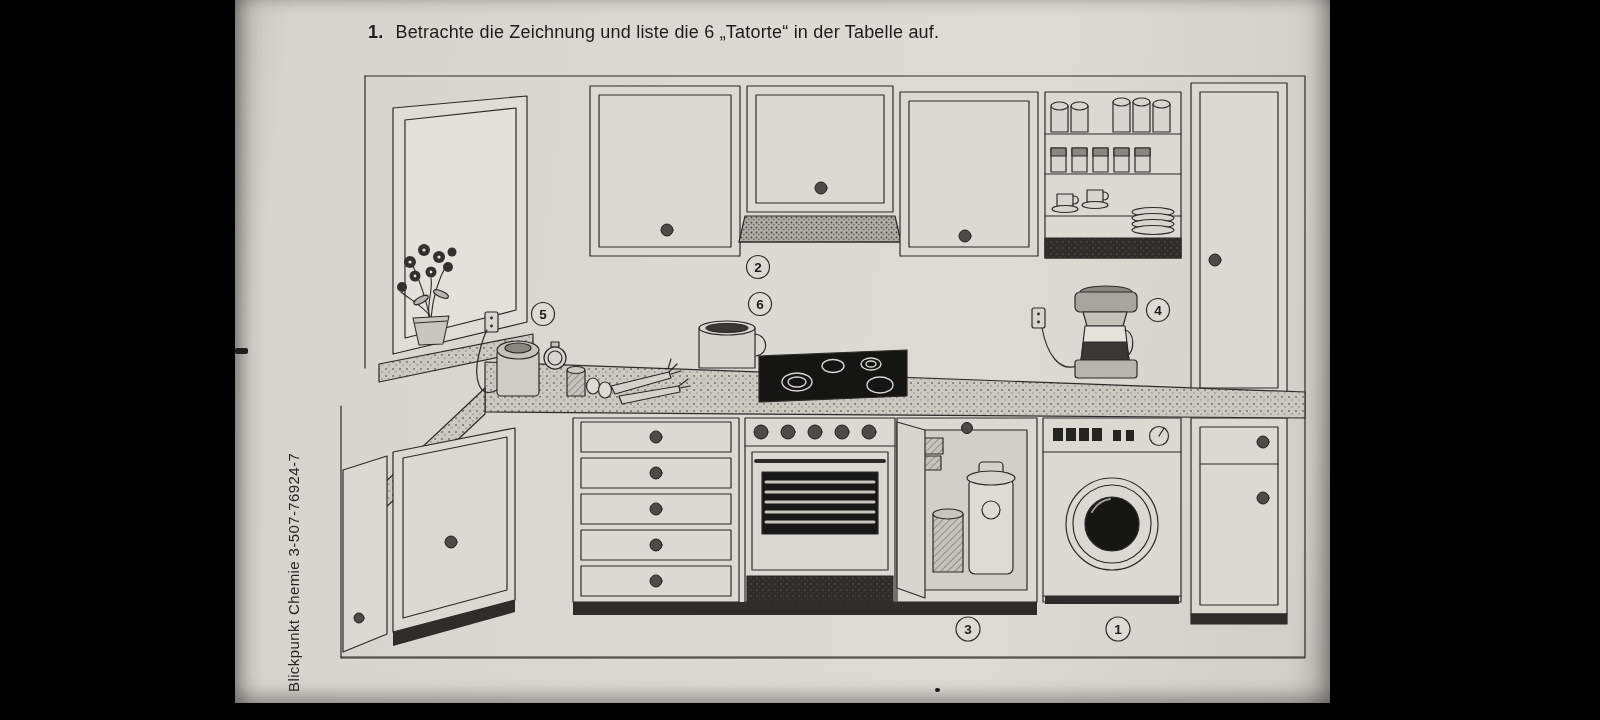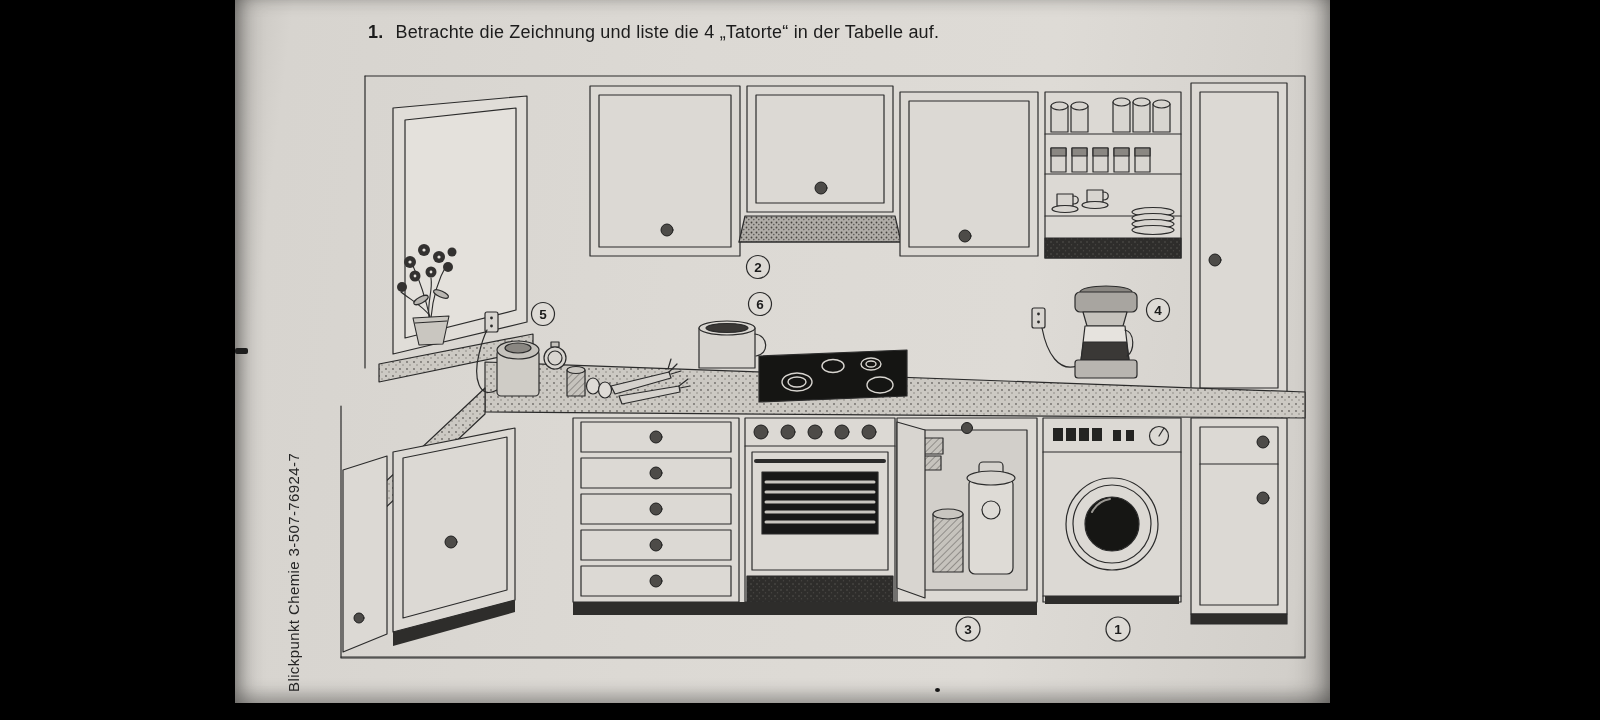--- a/index.html
+++ b/index.html
@@ -29,21 +29,21 @@
   .speck-dot{position:absolute;left:700px;top:688px;width:5px;height:4px;background:#151515;border-radius:50%;}
   svg .mnum{font:600 13.5px "Liberation Sans",sans-serif;fill:#1b1b1b;text-anchor:middle;}
   svg .knob{fill:#4d4b48;stroke:#1f1f1f;stroke-width:1;}
 </style>
 </head>
 <body>
 
 <div class="paper">
 
   <div class="task-line">
-    <span class="task-num">1.</span><span>Betrachte die Zeichnung und liste die 4 „Tatorte“ in der Tabelle auf.</span>
+    <span class="task-num">1.</span><span>Betrachte die Zeichnung und liste die 6 „Tatorte“ in der Tabelle auf.</span>
   </div>
 
   <div class="spine">Blickpunkt Chemie 3-507-76924-7</div>
 
   <div class="edge-dash"></div>
   <div class="speck-dot"></div>
 
   <div class="drawing">
     <svg width="995" height="615" viewBox="0 0 995 615" xmlns="http://www.w3.org/2000/svg">
       <defs>

